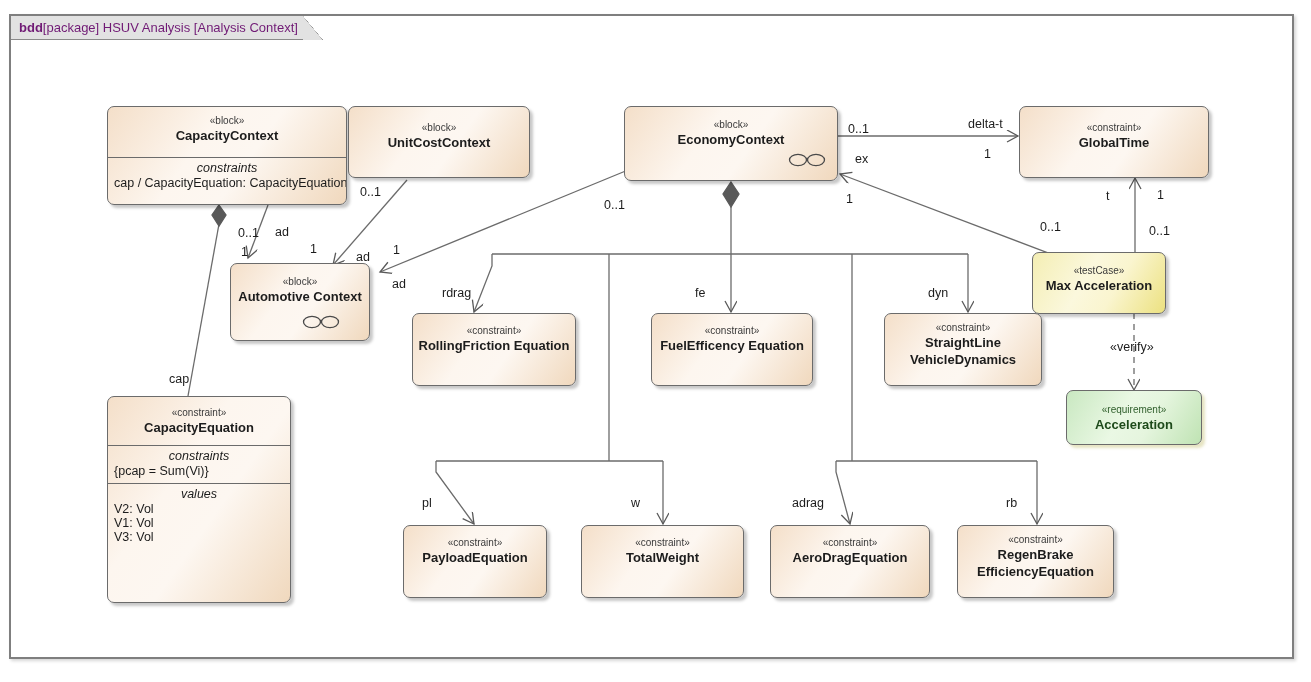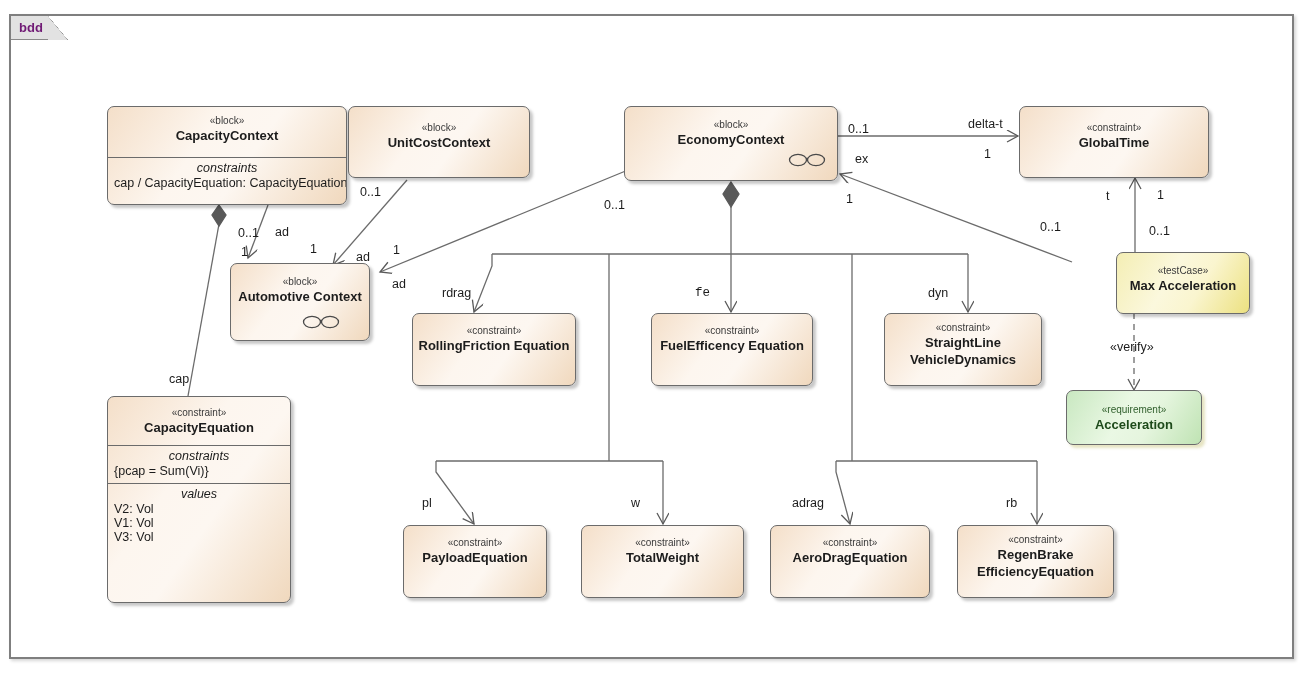--- a/index.html
+++ b/index.html
@@ -134,20 +134,21 @@
 </style>
 </head>
 <body>
 
 <div id="canvas">
 
   <div id="frame"></div>
 
   <div id="frame-tag">
     <span class="kind">bdd</span>
+    <span>[package] HSUV Analysis [Analysis Context]</span>
   </div>
 
   <svg id="diagram" viewBox="0 0 1311 682">
     <defs>
       <marker id="openArrow" markerWidth="16" markerHeight="16" refX="13" refY="6" orient="auto" markerUnits="userSpaceOnUse">
         <path d="M2,0 L13,6 L2,12" fill="none" stroke="#595959" stroke-width="1.3"></path>
       </marker>
       <marker id="openArrowDown" markerWidth="16" markerHeight="16" refX="13" refY="6" orient="auto" markerUnits="userSpaceOnUse">
         <path d="M2,0 L13,6 L2,12" fill="none" stroke="#595959" stroke-width="1.3"></path>
       </marker>
@@ -229,21 +230,21 @@
     </svg>
   </div>
 
   <div class="node-box tan" style="left:1019px; top:106px; width:190px; height:72px;">
     <div class="node-head" style="padding-top:14px;">
       <span class="stereo">«constraint»</span>
       <span class="nm">GlobalTime</span>
     </div>
   </div>
 
-  <div class="node-box yellow" style="left:1116px; top:252px; width:134px; height:62px;">
+  <div class="node-box yellow" style="left:1032px; top:252px; width:134px; height:62px;">
     <div class="node-head" style="padding-top:11px;">
       <span class="stereo">«testCase»</span>
       <span class="nm">Max Acceleration</span>
     </div>
   </div>
 
   <div class="node-box green" style="left:1066px; top:390px; width:136px; height:55px;">
     <div class="node-head" style="padding-top:12px;">
       <span class="stereo">«requirement»</span>
       <span class="nm">Acceleration</span>
@@ -335,21 +336,21 @@
       <div class="edge-label" style="left: 275px; top: 225px;">ad</div>
       <div class="edge-label" style="left: 241px; top: 245px;">1</div>
       <div class="edge-label" style="left: 360px; top: 185px;">0..1</div>
       <div class="edge-label" style="left: 310px; top: 242px;">1</div>
       <div class="edge-label" style="left: 356px; top: 250px;">ad</div>
       <div class="edge-label" style="left: 604px; top: 198px;">0..1</div>
       <div class="edge-label" style="left: 393px; top: 243px;">1</div>
       <div class="edge-label" style="left: 392px; top: 277px;">ad</div>
       <div class="edge-label" style="left: 169px; top: 372px;">cap</div>
       <div class="edge-label" style="left: 442px; top: 286px;">rdrag</div>
-      <div class="edge-label" style="left: 695px; top: 286px; font-family: Liberation Mono, monospace;">fe</div>
+      <div class="edge-label" style="left: 695px; top: 286px;">fe</div>
       <div class="edge-label" style="left: 928px; top: 286px;">dyn</div>
       <div class="edge-label" style="left: 422px; top: 496px;">pl</div>
       <div class="edge-label" style="left: 631px; top: 496px;">w</div>
       <div class="edge-label" style="left: 792px; top: 496px;">adrag</div>
       <div class="edge-label" style="left: 1006px; top: 496px;">rb</div>
       <div class="edge-label" style="left: 848px; top: 122px;">0..1</div>
       <div class="edge-label" style="left: 968px; top: 117px;">delta-t</div>
       <div class="edge-label" style="left: 984px; top: 147px;">1</div>
       <div class="edge-label" style="left: 855px; top: 152px;">ex</div>
       <div class="edge-label" style="left: 846px; top: 192px;">1</div>

